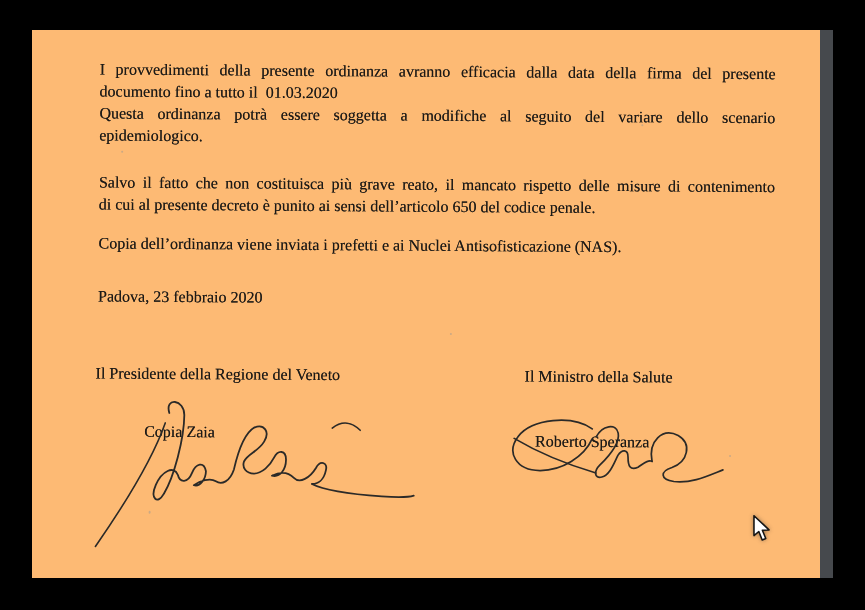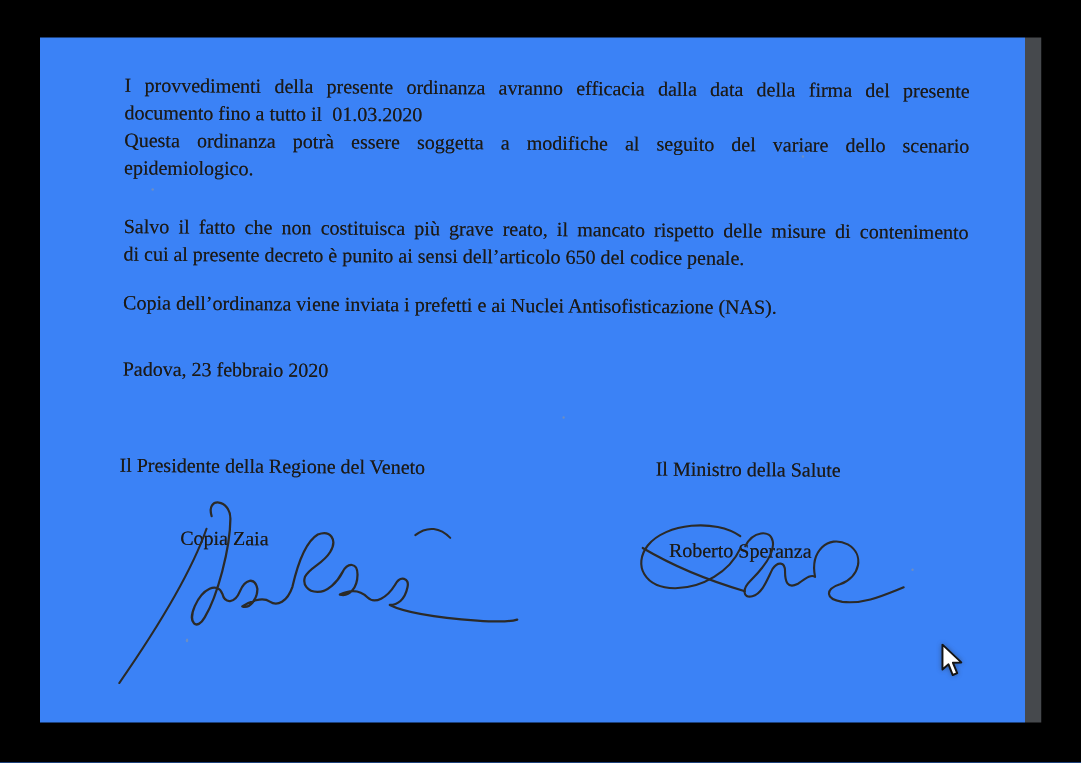--- a/index.html
+++ b/index.html
@@ -4,21 +4,21 @@
 <style>
   html,body{margin:0;padding:0;}
   body{
     width:865px;height:610px;overflow:hidden;position:relative;
     background:#000;
     font-family:"Liberation Serif","DejaVu Serif",serif;
   }
   #root{position:absolute;inset:0;}
   .paper{
     position:absolute;left:32px;top:30px;width:788px;height:548px;
-    background:#3b82f6;
+    background:#fdba74;
   }
   .edge-shadow{
     position:absolute;left:820px;top:30px;width:13px;height:548px;
     background:#46494d;
   }
   .scan{
     position:absolute;inset:0;
     transform:rotate(0.4deg);transform-origin:0 0;
     color:#1c1a17;font-size:16px;line-height:22px;
     text-shadow:0 0 .5px rgba(28,26,23,.75);

